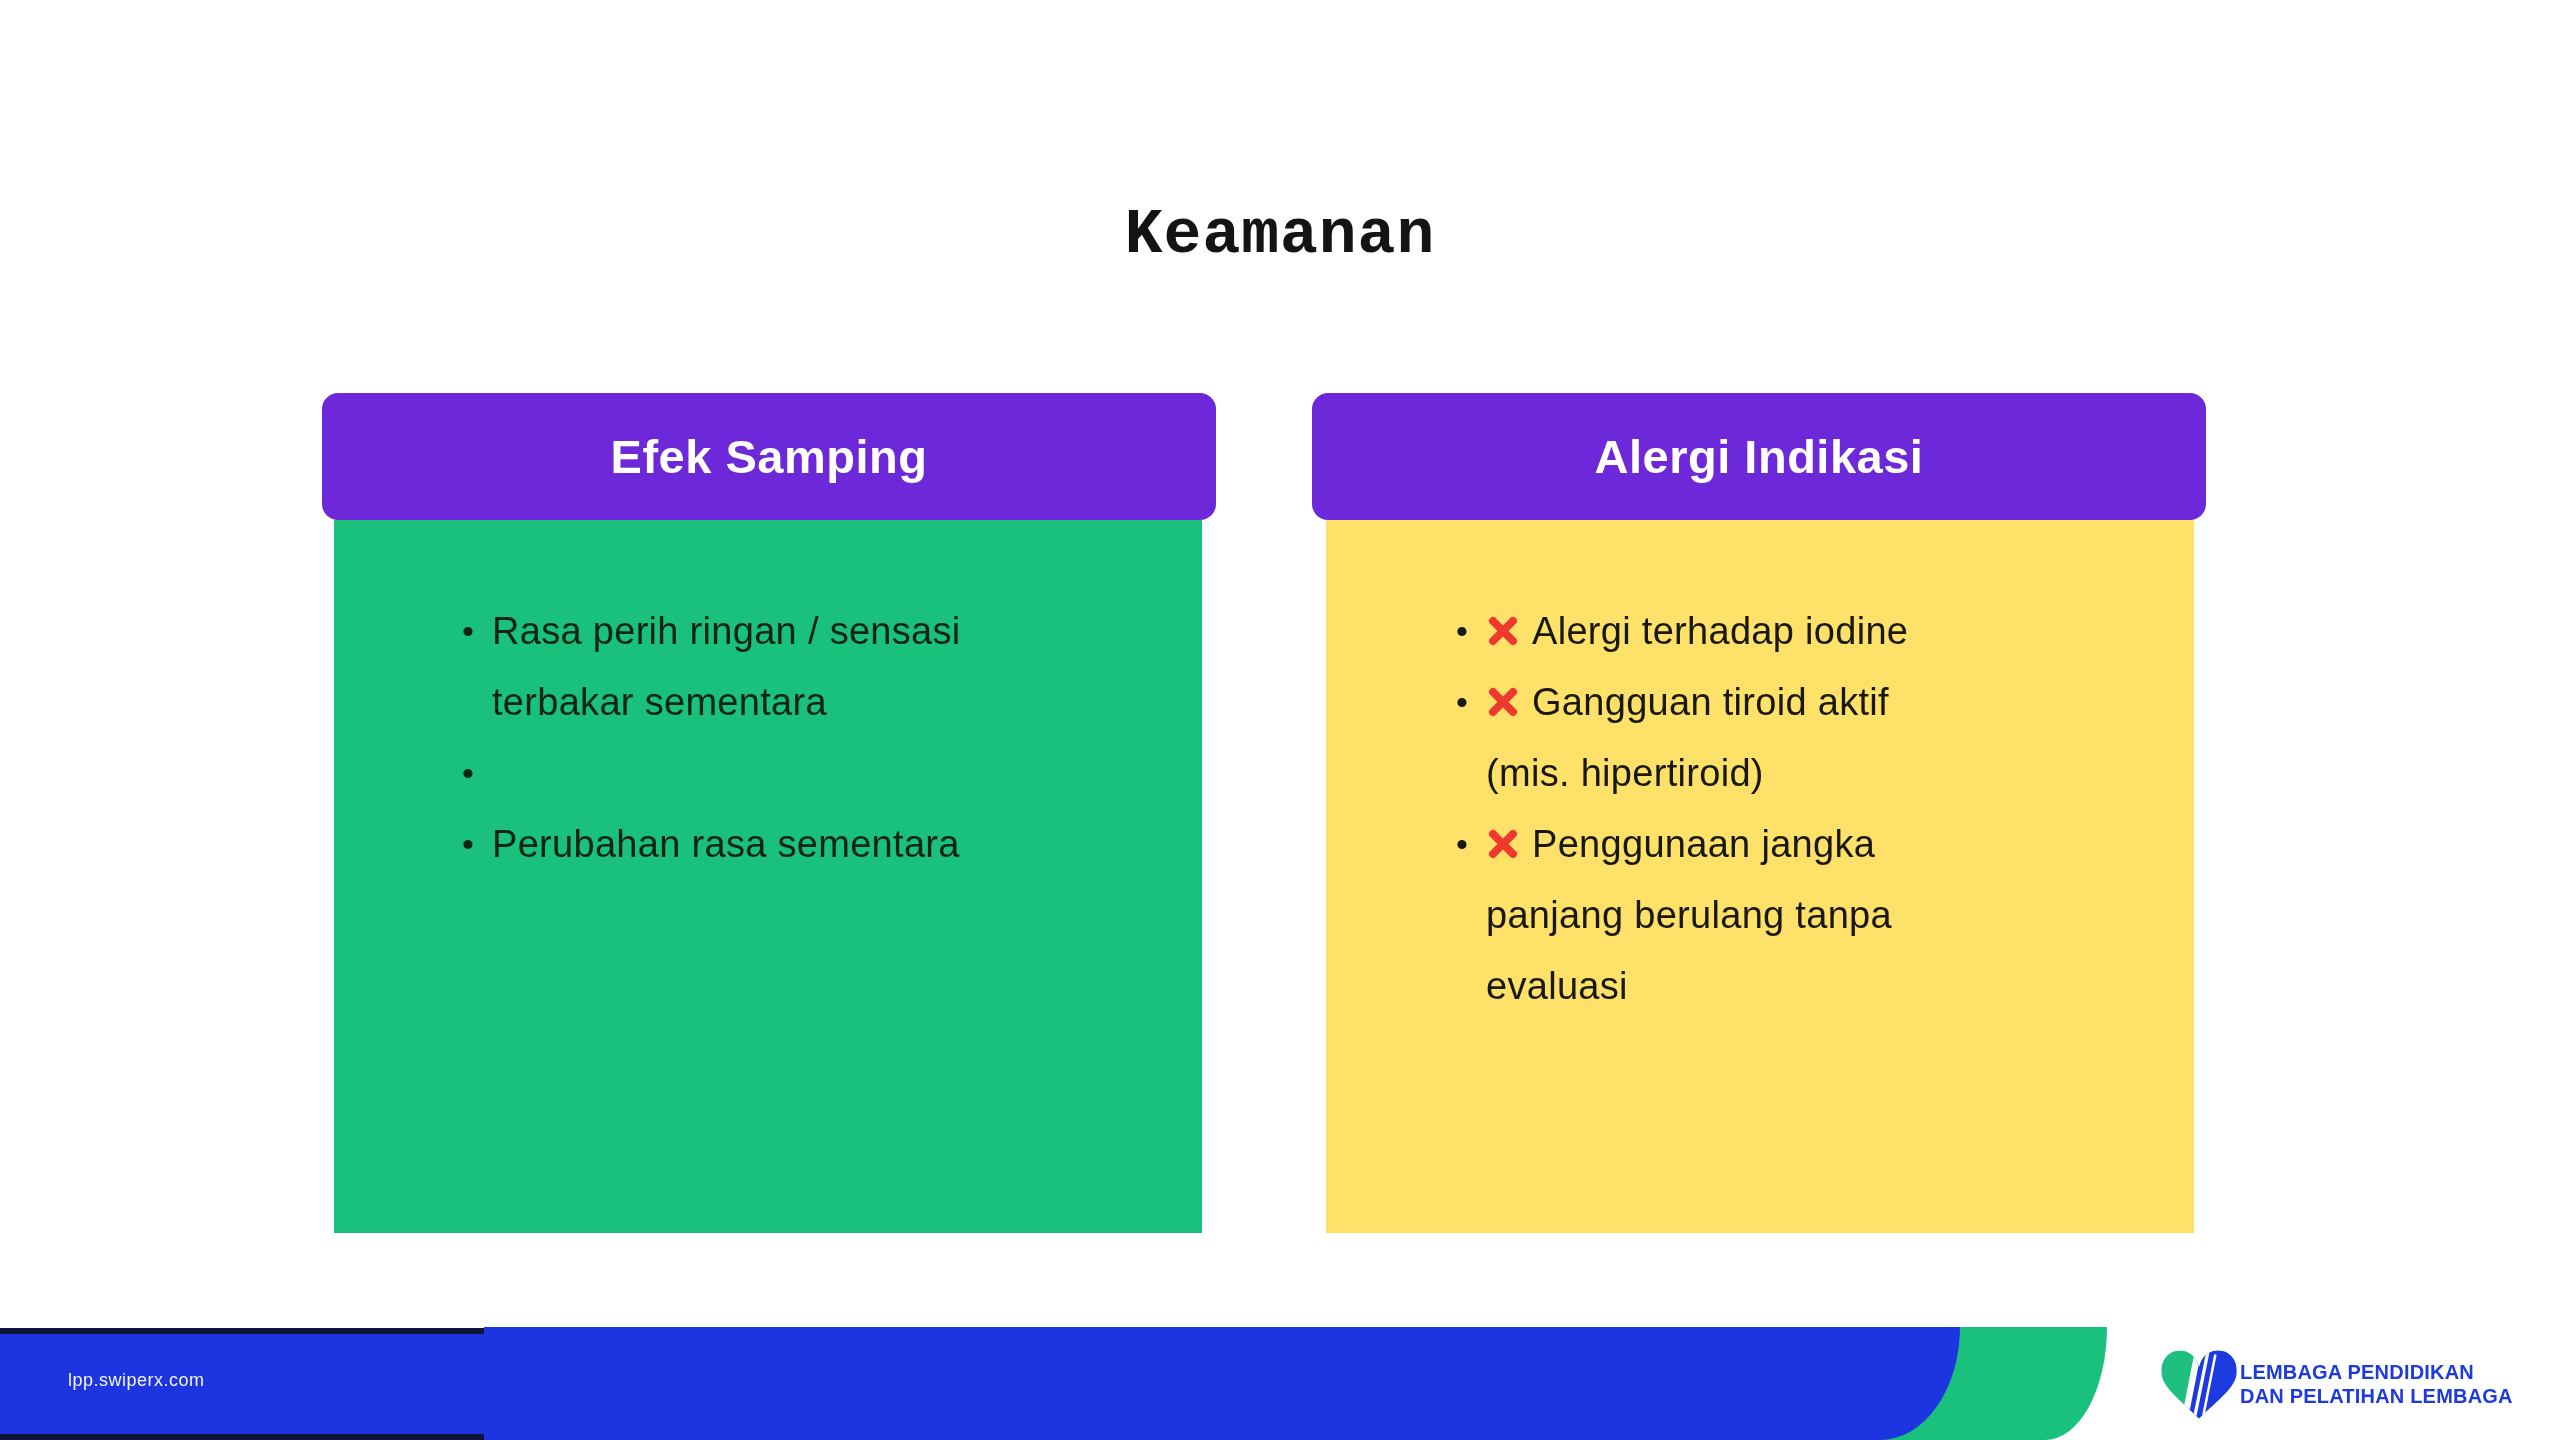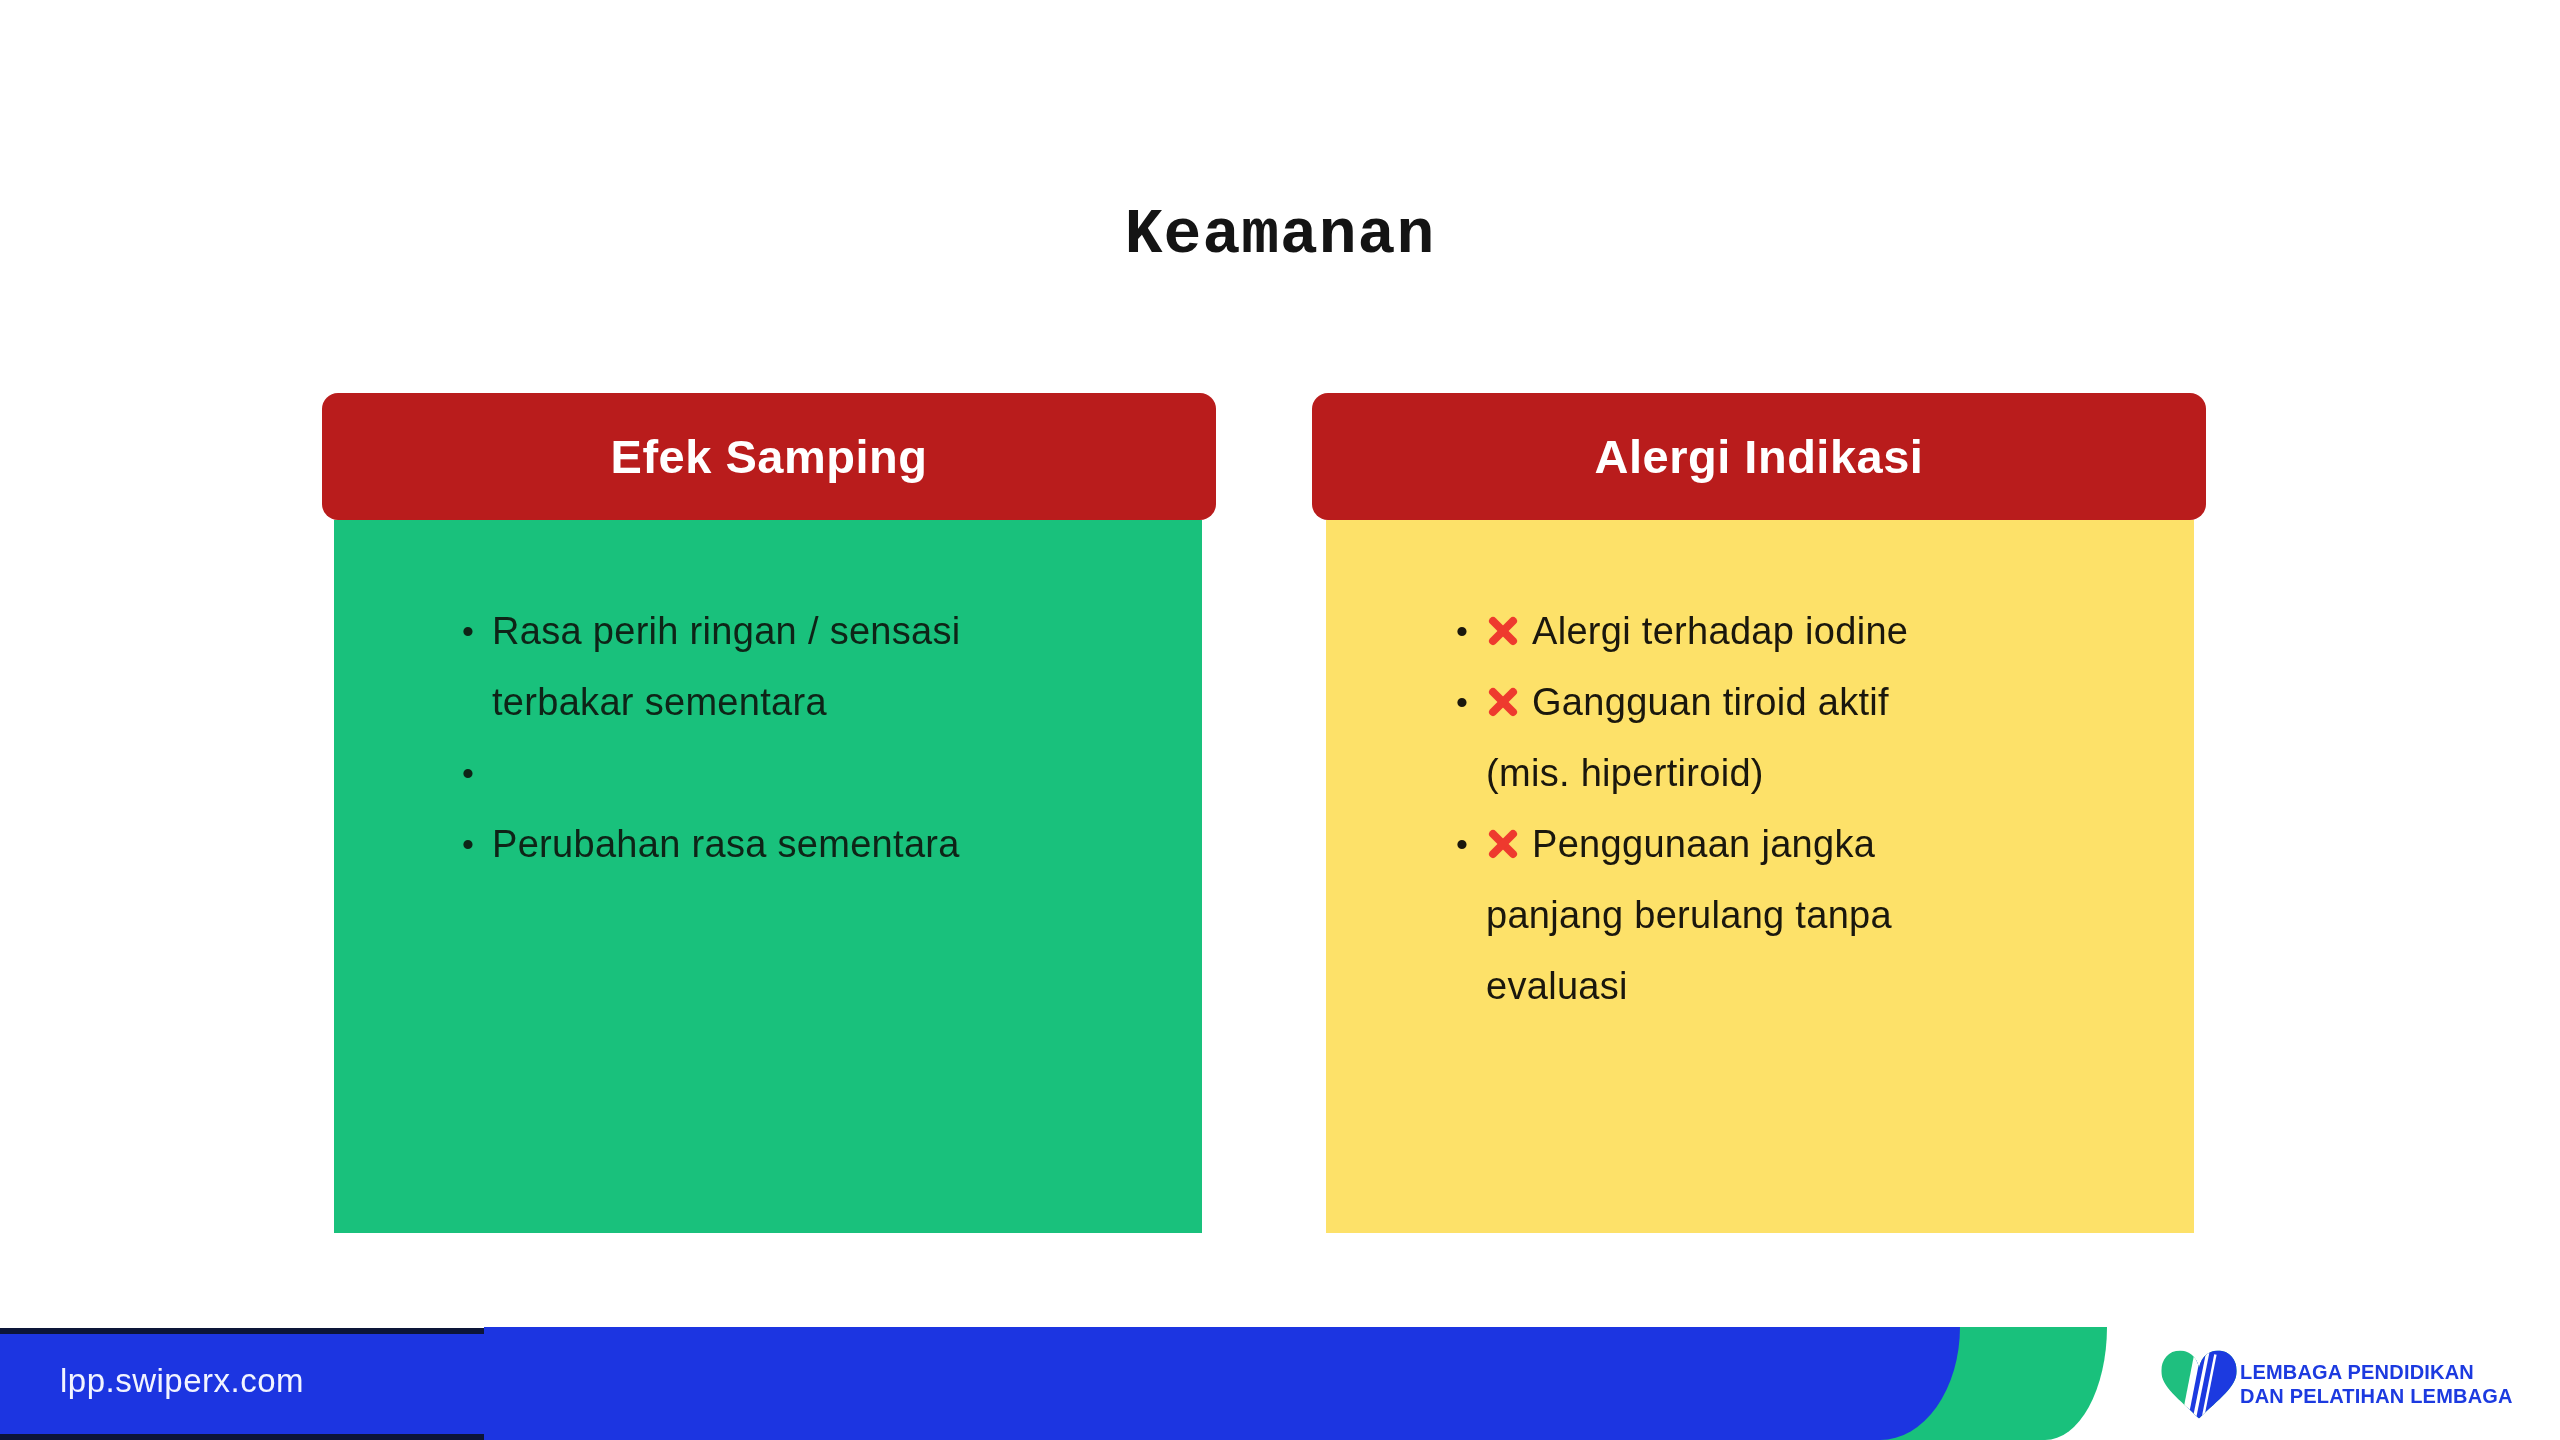--- a/index.html
+++ b/index.html
@@ -10,21 +10,21 @@
   }
   
   .slide-title{
     position:absolute;top:200px;left:0;width:2560px;
     text-align:center;margin:0;
     font-size:63px;font-weight:800;letter-spacing:1px;color:#141414;font-family:Liberation Mono, monospace;
   }
   
   .card-header{
     position:absolute;top:393px;height:127px;width:894px;
-    background:#b91c1c;border-radius:16px;
+    background:#6d28d9;border-radius:16px;
     display:flex;align-items:center;justify-content:center;
     color:#ffffff;font-size:47px;font-weight:700;letter-spacing:0.5px;
   }
   .card-header.left{left:322px;}
   .card-header.right{left:1312px;}
   .card-body{
     position:absolute;top:520px;height:713px;width:868px;
     box-sizing:border-box;
     font-size:38px;line-height:71px;letter-spacing:0.3px;
   }
@@ -59,23 +59,23 @@
     position:absolute;left:1600px;top:1327px;width:507px;height:113px;
     background:#19c17c;
     border-bottom-right-radius:62px 113px;
   }
   .footer-blue-bar{
     position:absolute;left:484px;top:1327px;width:1476px;height:113px;
     background:#1c35e1;
     border-bottom-right-radius:80px 113px;
   }
   .footer-url{
-    position:absolute;left:60px;top:1327px;height:107px;
+    position:absolute;left:68px;top:1327px;height:107px;
     display:flex;align-items:center;
-    color:#f2f4ff;font-size:33px;font-weight:400;letter-spacing:0.5px;
+    color:#f2f4ff;font-size:18px;font-weight:400;letter-spacing:0.5px;
     z-index:5;
   }
   
   .logo{
     position:absolute;left:2158px;top:1344px;width:360px;height:80px;
     display:flex;align-items:center;
   }
   .logo-heart{width:82px;height:76px;flex:0 0 82px;}
   .logo-text{
     margin-left:0;

